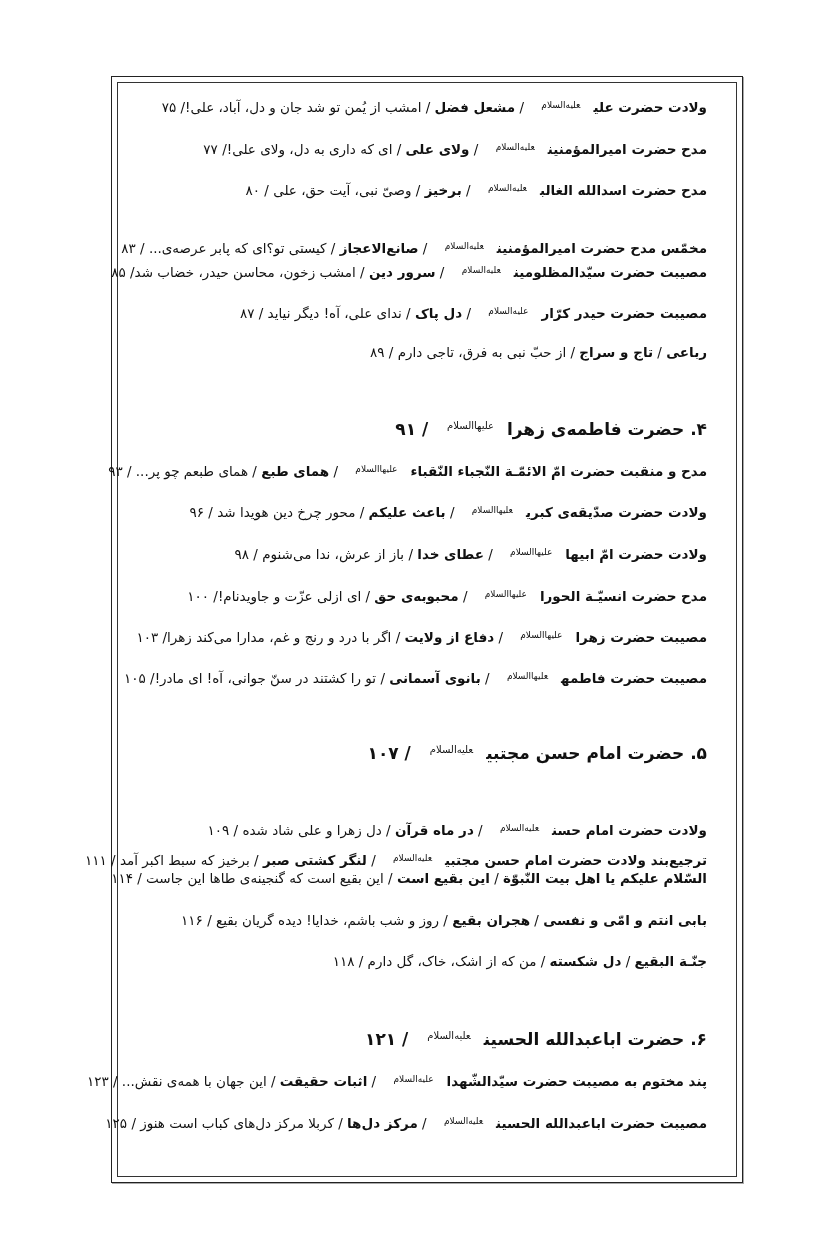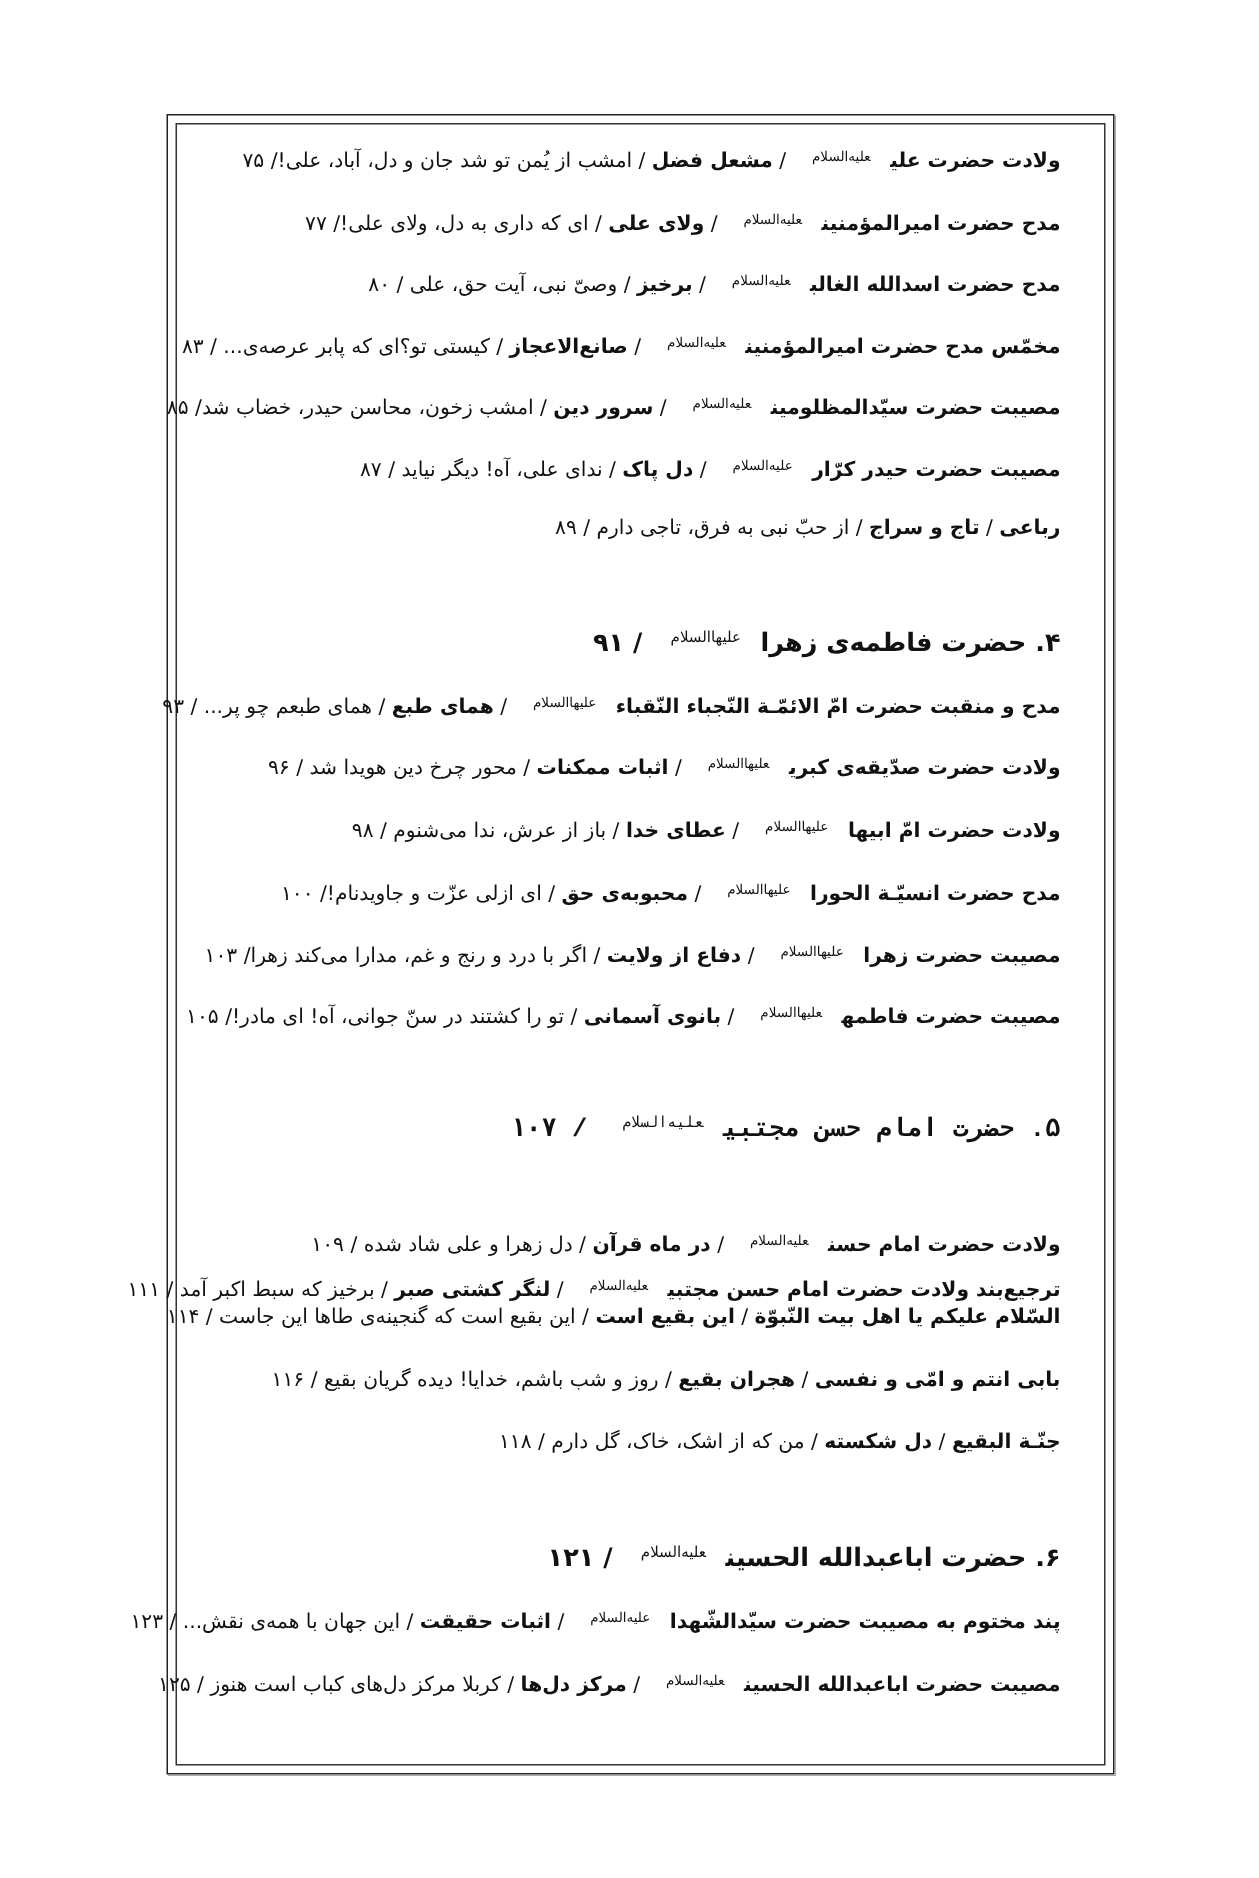--- a/index.html
+++ b/index.html
@@ -19,32 +19,32 @@
 </head>
 <body>
 
 <div class="frame-outer"></div>
 <div class="frame-inner"></div>
 
 <div id="toc">
     <div class="line" style="top: 95px;"><span class="b">ولادت حضرت علی</span><span class="hon">علیه‌السلام</span><span> / </span><span class="b">مشعل فضل</span><span> / امشب از یُمن تو شد جان و دل، آباد، علی!/ ۷۵</span></div>
     <div class="line" style="top: 137px;"><span class="b">مدح حضرت امیرالمؤمنین</span><span class="hon">علیه‌السلام</span><span> / </span><span class="b">ولای علی</span><span> / ای که داری به دل، ولای علی!/ ۷۷</span></div>
     <div class="line" style="top: 178px;"><span class="b">مدح حضرت اسدالله الغالب</span><span class="hon">علیه‌السلام</span><span> / </span><span class="b">برخیز</span><span> / وصیّ نبی، آیت حق، علی / ۸۰</span></div>
-    <div class="line" style="top: 219px;"><span class="b">مخمّس مدح حضرت امیرالمؤمنین</span><span class="hon">علیه‌السلام</span><span> / </span><span class="b">صانع‌الاعجاز</span><span> / کیستی تو؟ای که پابر عرصه‌ی... / ۸۳</span></div>
+    <div class="line" style="top: 236px;"><span class="b">مخمّس مدح حضرت امیرالمؤمنین</span><span class="hon">علیه‌السلام</span><span> / </span><span class="b">صانع‌الاعجاز</span><span> / کیستی تو؟ای که پابر عرصه‌ی... / ۸۳</span></div>
     <div class="line" style="top: 260px;"><span class="b">مصیبت حضرت سیّدالمظلومین</span><span class="hon">علیه‌السلام</span><span> / </span><span class="b">سرور دین</span><span> / امشب زخون، محاسن حیدر، خضاب شد/ ۸۵</span></div>
     <div class="line" style="top: 301px;"><span class="b">مصیبت حضرت حیدر کرّار</span><span class="hon">علیه‌السلام</span><span> / </span><span class="b">دل پاک</span><span> / ندای علی، آه! دیگر نیاید / ۸۷</span></div>
     <div class="line" style="top: 342px; margin-left: 32px;"><span class="b">رباعی</span><span> / </span><span class="b">تاج و سراج</span><span> / از حبّ نبی به فرق، تاجی دارم / ۸۹</span></div>
     <div class="line heading" style="top: 414px;"><span>۴. حضرت فاطمه‌ی زهرا</span><span class="hon">علیهاالسلام</span><span> / ۹۱</span></div>
     <div class="line" style="top: 459px;"><span class="b">مدح و منقبت حضرت امّ الائمّـة النّجباء النّقباء</span><span class="hon">علیهاالسلام</span><span> / </span><span class="b">همای طبع</span><span> / همای طبعم چو پر... / ۹۳</span></div>
-    <div class="line" style="top: 500px;"><span class="b">ولادت حضرت صدّیقه‌ی کبری</span><span class="hon">علیهاالسلام</span><span> / </span><span class="b">اثبات ممکنات</span><span> / محور چرخ دین هویدا شد / ۹۶</span></div>
+    <div class="line" style="top: 500px;"><span class="b">ولادت حضرت صدّیقه‌ی کبری</span><span class="hon">علیهاالسلام</span><span> / </span><span class="b">باعث علیکم</span><span> / محور چرخ دین هویدا شد / ۹۶</span></div>
     <div class="line" style="top: 542px; text-align: center;"><span class="b">ولادت حضرت امّ ابیها</span><span class="hon">علیهاالسلام</span><span> / </span><span class="b">عطای خدا</span><span> / باز از عرش، ندا می‌شنوم / ۹۸</span></div>
     <div class="line" style="top: 584px;"><span class="b">مدح حضرت انسیّـة الحورا</span><span class="hon">علیهاالسلام</span><span> / </span><span class="b">محبوبه‌ی حق</span><span> / ای ازلی عزّت و جاویدنام!/ ۱۰۰</span></div>
     <div class="line" style="top: 625px;"><span class="b">مصیبت حضرت زهرا</span><span class="hon">علیهاالسلام</span><span> / </span><span class="b">دفاع از ولایت</span><span> / اگر با درد و رنج و غم، مدارا می‌کند زهرا/ ۱۰۳</span></div>
     <div class="line" style="top: 666px;"><span class="b">مصیبت حضرت فاطمه</span><span class="hon">علیهاالسلام</span><span> / </span><span class="b">بانوی آسمانی</span><span> / تو را کشتند در سنّ جوانی، آه! ای مادر!/ ۱۰۵</span></div>
-    <div class="line heading" style="top: 738px; font-family: Liberation Mono, monospace;"><span>۵. حضرت امام حسن مجتبی</span><span class="hon">علیه‌السلام</span><span> / ۱۰۷</span></div>
+    <div class="line heading" style="top: 738px;"><span>۵. حضرت امام حسن مجتبی</span><span class="hon">علیه‌السلام</span><span> / ۱۰۷</span></div>
     <div class="line" style="top: 818px;"><span class="b">ولادت حضرت امام حسن</span><span class="hon">علیه‌السلام</span><span> / </span><span class="b">در ماه قرآن</span><span> / دل زهرا و علی شاد شده / ۱۰۹</span></div>
     <div class="line" style="top: 848px;"><span class="b">ترجیع‌بند ولادت حضرت امام حسن مجتبی</span><span class="hon">علیه‌السلام</span><span> / </span><span class="b">لنگر کشتی صبر</span><span> / برخیز که سبط اکبر آمد / ۱۱۱</span></div>
     <div class="line" style="top: 868px;"><span class="b">السّلام علیکم یا اهل بیت النّبوّة</span><span> / </span><span class="b">این بقیع است</span><span> / این بقیع است که گنجینه‌ی طاها این جاست / ۱۱۴</span></div>
     <div class="line" style="top: 910px;"><span class="b">بابی انتم و امّی و نفسی</span><span> / </span><span class="b">هجران بقیع</span><span> / روز و شب باشم، خدایا! دیده گریان بقیع / ۱۱۶</span></div>
     <div class="line" style="top: 951px;"><span class="b">جنّـة البقیع</span><span> / </span><span class="b">دل شکسته</span><span> / من که از اشک، خاک، گل دارم / ۱۱۸</span></div>
     <div class="line heading" style="top: 1024px;"><span>۶. حضرت اباعبدالله الحسین</span><span class="hon">علیه‌السلام</span><span> / ۱۲۱</span></div>
     <div class="line" style="top: 1069px;"><span class="b">پند مختوم به مصیبت حضرت سیّدالشّهدا</span><span class="hon">علیه‌السلام</span><span> / </span><span class="b">اثبات حقیقت</span><span> / این جهان با همه‌ی نقش... / ۱۲۳</span></div>
     <div class="line" style="top: 1111px;"><span class="b">مصیبت حضرت اباعبدالله الحسین</span><span class="hon">علیه‌السلام</span><span> / </span><span class="b">مرکز دل‌ها</span><span> / کربلا مرکز دل‌های کباب است هنوز / ۱۲۵</span></div>
   </div>
 

